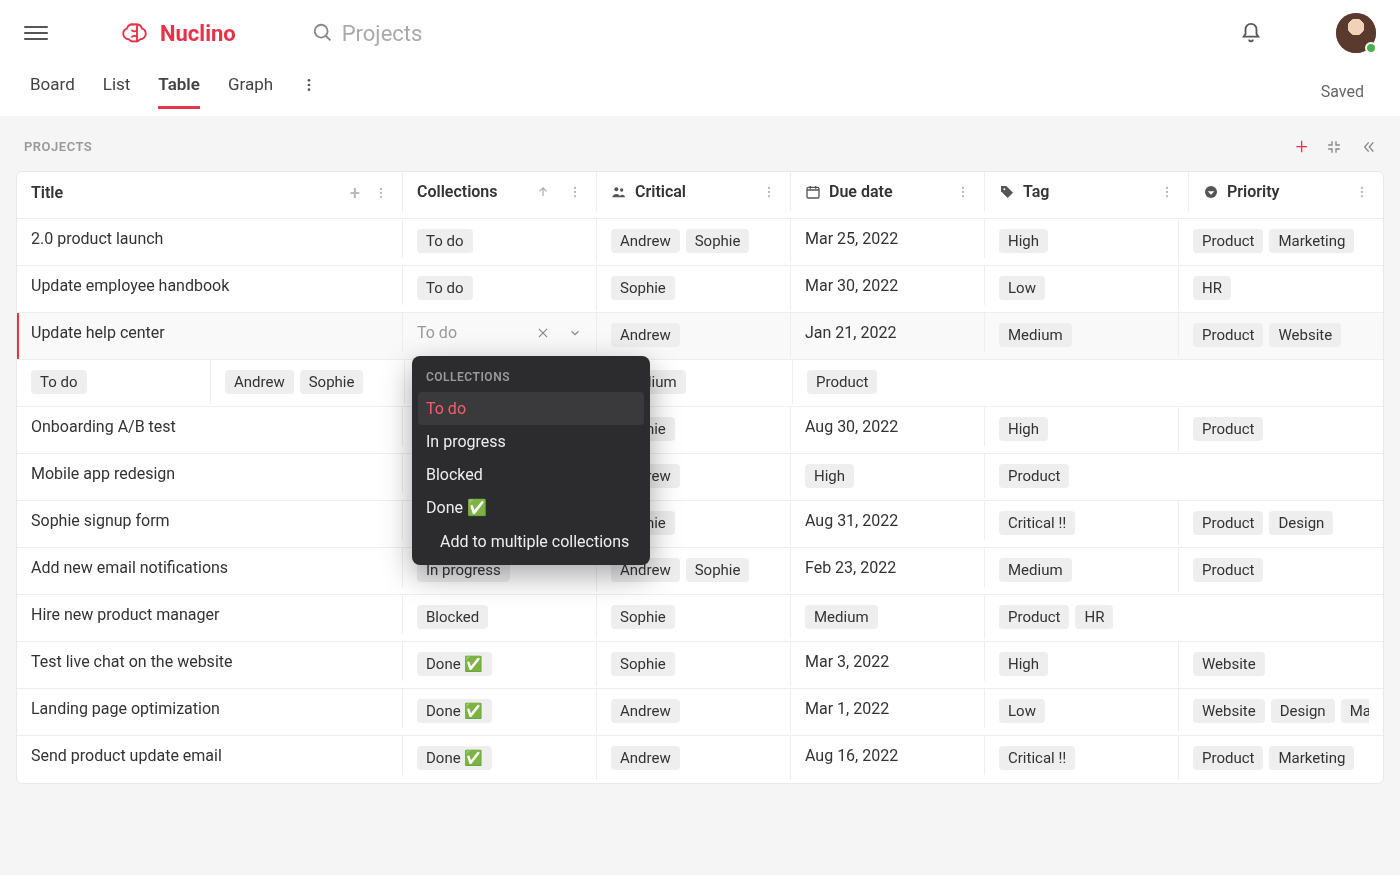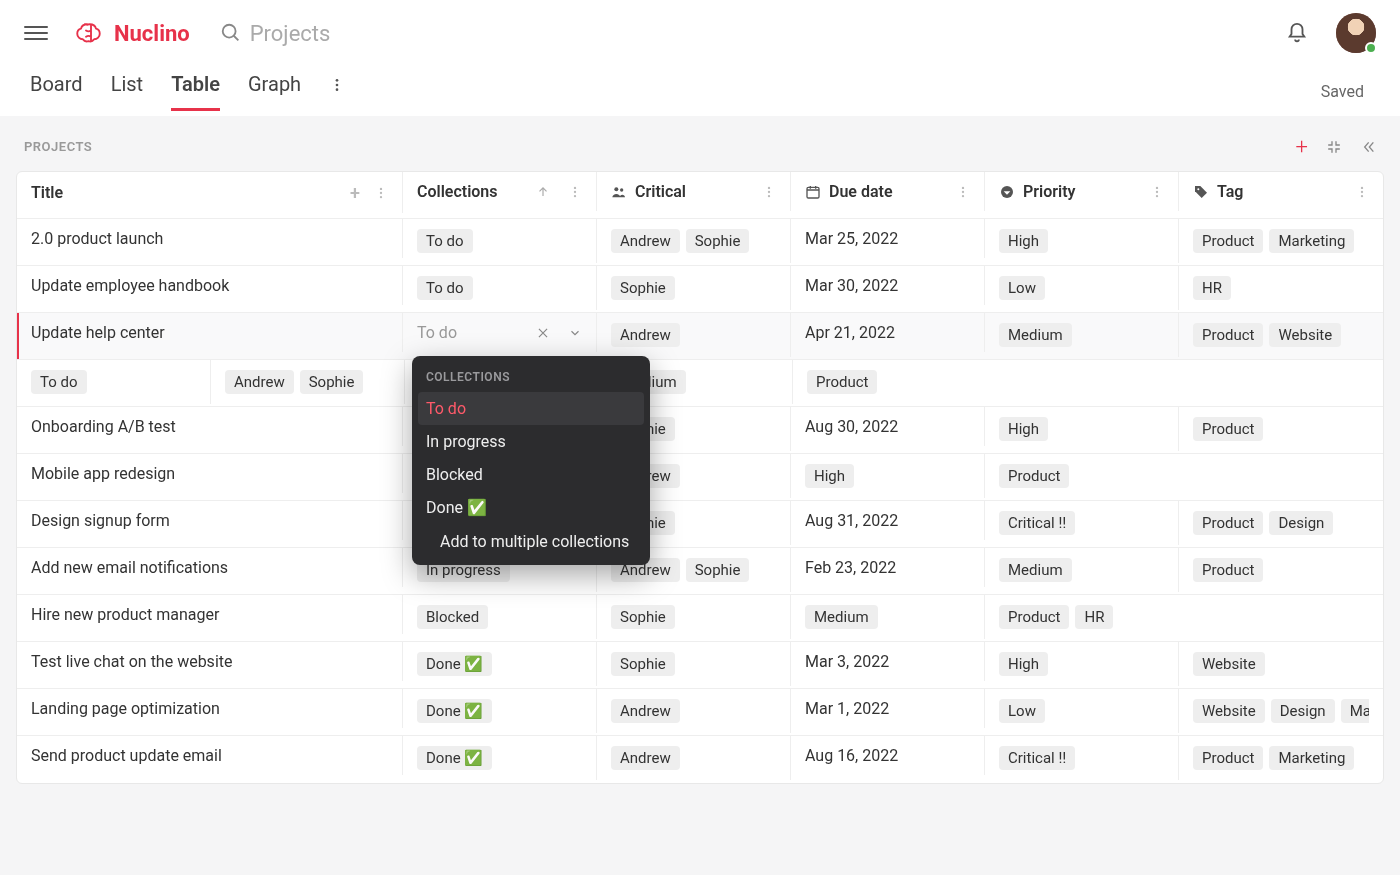--- a/index.html
+++ b/index.html
@@ -1,30 +1,30 @@
 <!DOCTYPE html>
 <html><head>
 <meta charset="utf-8">
 <style>
   * { box-sizing: border-box; margin: 0; padding: 0; }
   html, body { width: 1400px; height: 875px; font-family: -apple-system, BlinkMacSystemFont, "Segoe UI", Roboto, Helvetica, Arial, sans-serif; background: #fff; color: #333; overflow: hidden; }
-  .topbar { display: flex; align-items: center; height: 66px; padding: 0 24px; }
+  .topbar { display: flex; align-items: center; height: 66px; padding: 0 24px; gap: 46px; }
   .hamburger { width: 24px; height: 24px; margin-right: 28px; cursor: pointer; display: flex; flex-direction: column; justify-content: center; gap: 4px; }
   .hamburger span { height: 2px; background: #555; border-radius: 1px; }
   .logo { display: flex; align-items: center; gap: 8px; color: #e7324a; font-weight: 700; font-size: 22px; margin-right: 30px; }
   .brain-svg { width: 30px; height: 24px; }
   .search { display: flex; align-items: center; gap: 8px; color: #aaa; font-size: 22px; }
   .search svg { width: 22px; height: 22px; }
   .spacer { flex: 1; }
   .bell { width: 22px; height: 22px; margin-right: 28px; cursor: pointer; color: #555; }
   .avatar { width: 40px; height: 40px; border-radius: 50%; position: relative; background: linear-gradient(135deg,#b48a78 0%,#7a5a6a 100%); overflow: visible; }
   .avatar::before { content:""; position:absolute; inset:0; border-radius:50%; background: radial-gradient(circle at 50% 35%, #f1d2b6 0 25%, transparent 26%), linear-gradient(#5b3a2e,#5b3a2e); }
   .avatar .dot { position: absolute; right: -1px; bottom: -1px; width: 12px; height: 12px; background: #4caf50; border: 2px solid #fff; border-radius: 50%; }
   .tabsbar { display: flex; align-items: center; height: 50px; padding: 0 30px; position: relative; }
-  .view-tab { margin-right: 28px; font-size: 20px; color: #444; cursor: pointer; padding-bottom: 12px; border-bottom: 3px solid transparent; }
+  .view-tab { margin-right: 28px; font-size: 17px; color: #444; cursor: pointer; padding-bottom: 12px; border-bottom: 3px solid transparent; }
   .view-tab.active { font-weight: 600; border-bottom-color: #e7324a; }
   .more-dots { cursor: pointer; color: #555; padding-bottom: 12px; }
   .saved { position: absolute; right: 36px; color: #666; font-size: 16px; }
   .workspace { background: #f5f5f6; padding: 14px 16px 40px 16px; height: calc(875px - 66px - 50px); position: relative; overflow: hidden; }
   .ws-header { display: flex; align-items: center; padding: 4px 8px 12px 8px; }
   .ws-title { font-size: 13px; font-weight: 600; color: #999; letter-spacing: 0.5px; }
   .ws-actions { margin-left: auto; display: flex; gap: 18px; align-items: center; color: #888; }
   .ws-actions .add { color: #e7324a; font-size: 22px; font-weight: 300; cursor: pointer; }
   .ws-actions .ic { cursor: pointer; }
   .table { background: #fff; border: 1px solid #e8e8e8; border-radius: 6px; overflow: hidden; width: 100%; }
@@ -177,48 +177,48 @@
               <path d="M3 9h18M8 3v4M16 3v4"></path>
             </svg>
           <span>Due date</span>
         </span>
         <svg class="mini" style="margin-left:auto" viewBox="0 0 24 24" fill="#bbb">
             <circle cx="12" cy="5" r="2"></circle>
             <circle cx="12" cy="12" r="2"></circle>
             <circle cx="12" cy="19" r="2"></circle>
           </svg>
       </div>
+      <div class="cell c-tag">
+        <span class="col-head-left">
+          <svg class="hicon" viewBox="0 0 24 24" fill="#555">
+              <path d="M3 3h8l10 10-8 8L3 11V3z"></path>
+              <circle cx="8" cy="8" r="1.5" fill="#fff"></circle>
+            </svg>
+          <span>Tag</span>
+        </span>
+        <svg class="mini" style="margin-left:auto" viewBox="0 0 24 24" fill="#bbb">
+            <circle cx="12" cy="5" r="2"></circle>
+            <circle cx="12" cy="12" r="2"></circle>
+            <circle cx="12" cy="19" r="2"></circle>
+          </svg>
+      </div>
       <div class="cell c-prio">
         <span class="col-head-left">
           <svg class="hicon" viewBox="0 0 24 24" fill="#555">
               <circle cx="12" cy="12" r="9"></circle>
               <path d="M12 16l-5-5h10z" fill="#fff"></path>
             </svg>
           <span>Priority</span>
         </span>
         <svg class="mini" style="margin-left:auto" viewBox="0 0 24 24" fill="#bbb">
             <circle cx="12" cy="5" r="2"></circle>
             <circle cx="12" cy="12" r="2"></circle>
             <circle cx="12" cy="19" r="2"></circle>
           </svg>
       </div>
-      <div class="cell c-tag">
-        <span class="col-head-left">
-          <svg class="hicon" viewBox="0 0 24 24" fill="#555">
-              <path d="M3 3h8l10 10-8 8L3 11V3z"></path>
-              <circle cx="8" cy="8" r="1.5" fill="#fff"></circle>
-            </svg>
-          <span>Tag</span>
-        </span>
-        <svg class="mini" style="margin-left:auto" viewBox="0 0 24 24" fill="#bbb">
-            <circle cx="12" cy="5" r="2"></circle>
-            <circle cx="12" cy="12" r="2"></circle>
-            <circle cx="12" cy="19" r="2"></circle>
-          </svg>
-      </div>
     </div>
 
     <div class="row">
         <div class="cell c-title">
           <span>2.0 product launch</span>
         </div>
         <div class="cell c-coll">
           <div class="cell-inner">
             <span class="chip">To do</span>
           </div>
@@ -286,21 +286,21 @@
               <path d="M6 9l6 6 6-6"></path>
             </svg>
           </span>
         </div>
         <div class="cell c-assn">
           <div class="cell-inner">
             <span class="chip">Andrew</span>
           </div>
         </div>
         <div class="cell c-due">
-          <span>Apr 21, 2022</span>
+          <span>Jan 21, 2022</span>
         </div>
         <div class="cell c-prio">
           <div class="cell-inner">
             <span class="chip">Medium</span>
           </div>
         </div>
         <div class="cell c-tag">
           <div class="cell-inner">
             <span class="chip">Product</span>
             <span class="chip">Website</span>
@@ -381,21 +381,21 @@
           </div>
         </div>
         <div class="cell c-tag">
           <div class="cell-inner">
             <span class="chip">Product</span>
           </div>
         </div>
       </div>
       <div class="row">
         <div class="cell c-title">
-          <span>Design signup form</span>
+          <span>Sophie signup form</span>
         </div>
         <div class="cell c-coll">
           <div class="cell-inner">
             <span class="chip">To do</span>
           </div>
         </div>
         <div class="cell c-assn">
           <div class="cell-inner">
             <span class="chip">Sophie</span>
           </div>

